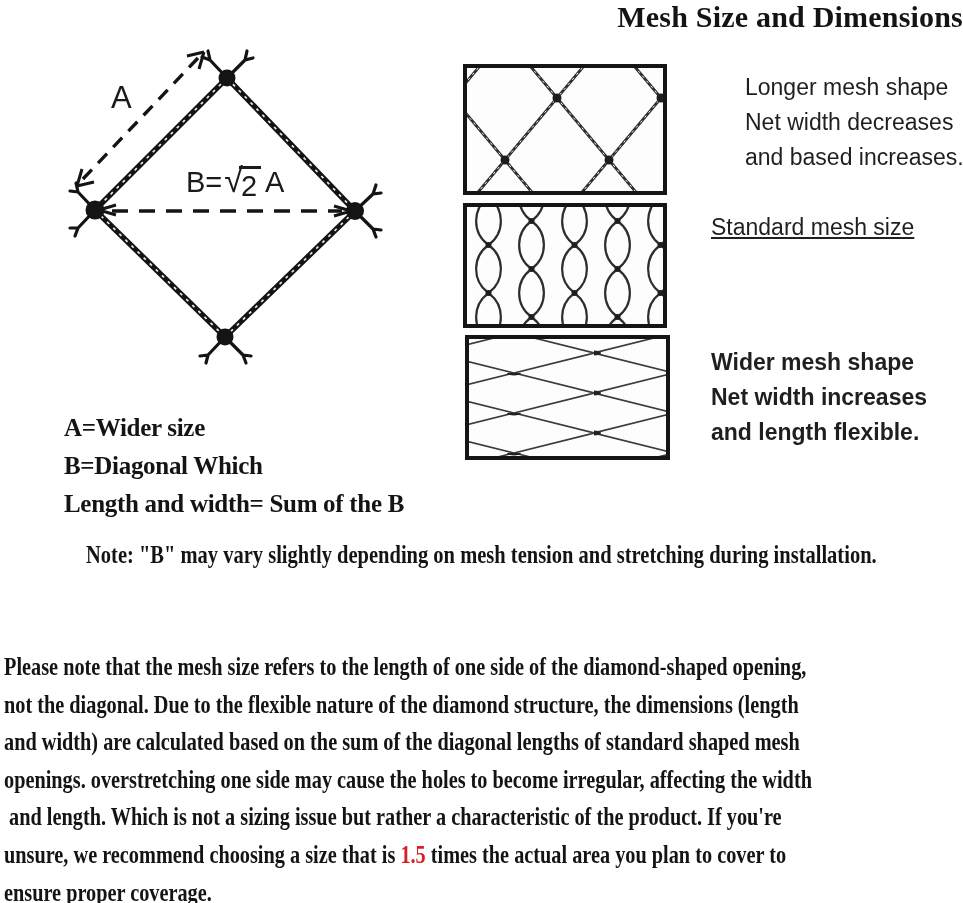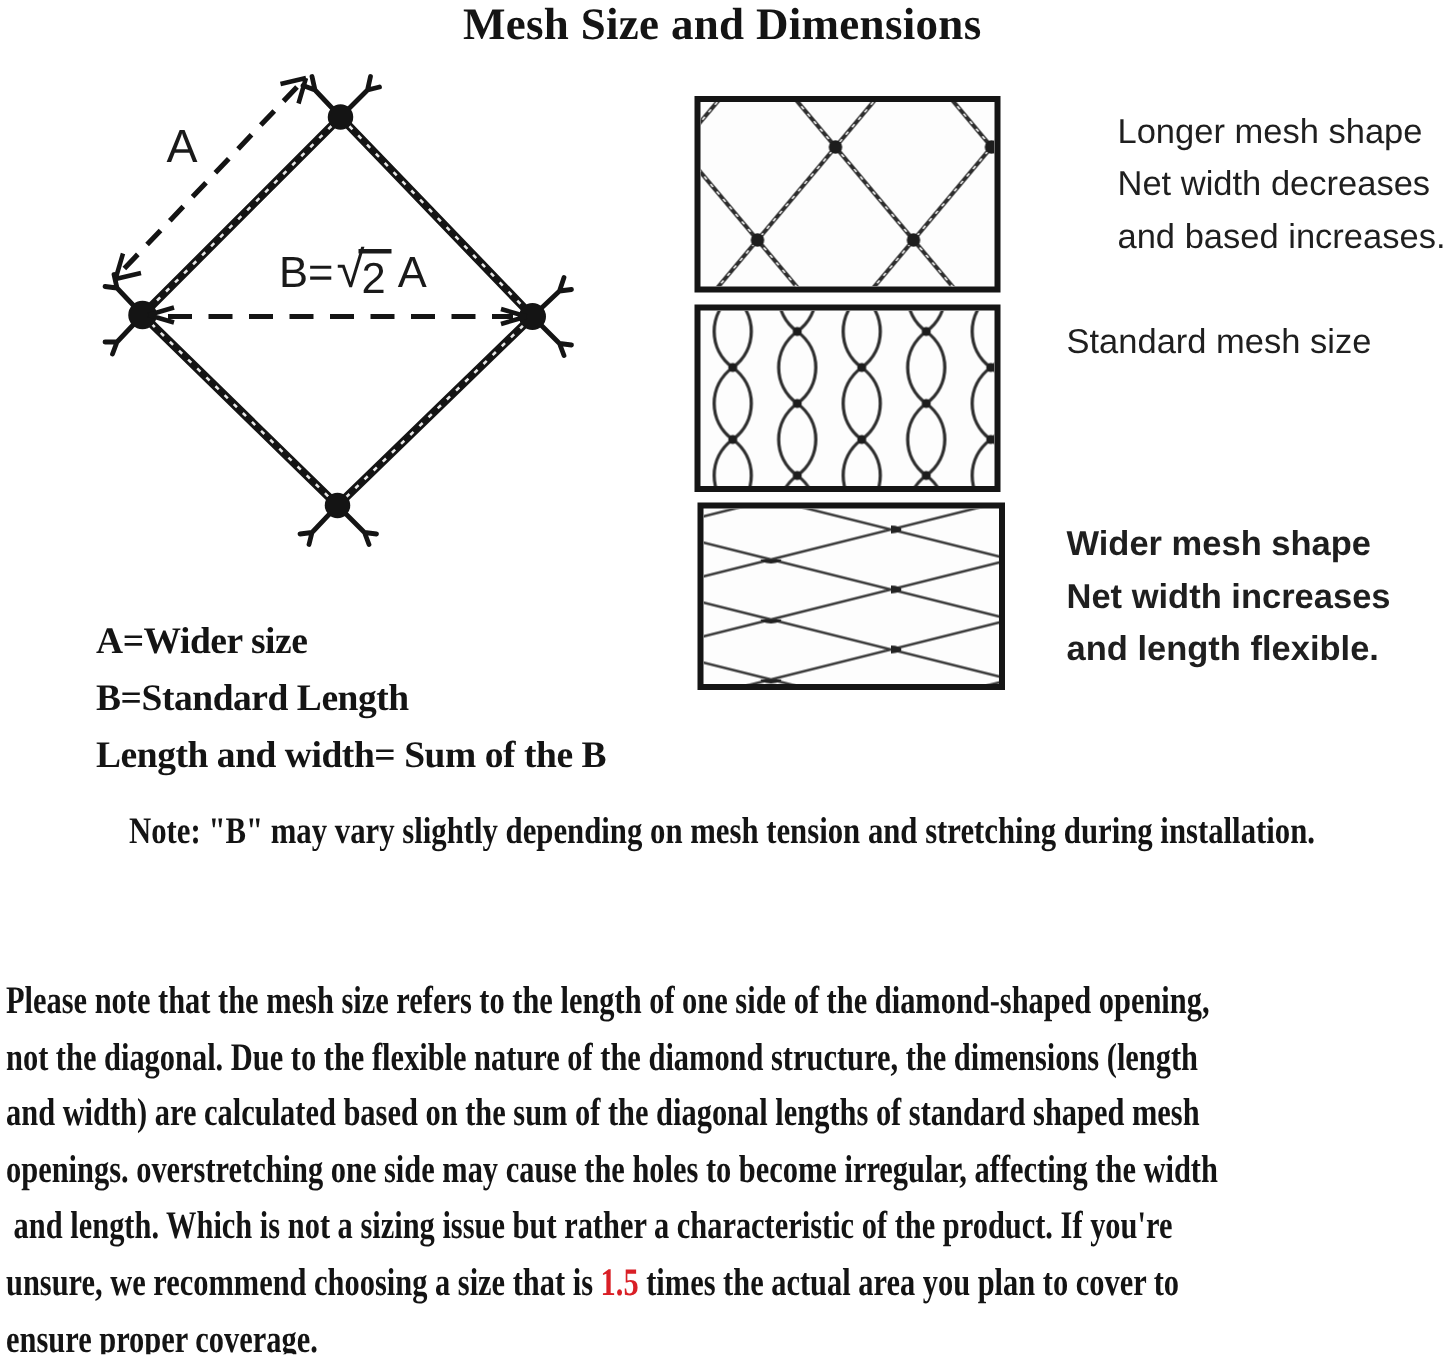--- a/index.html
+++ b/index.html
@@ -1,19 +1,19 @@
 <!DOCTYPE html>
 <html><head>
 <meta charset="utf-8">
 <style>
   html,body{margin:0;padding:0;background:#fff;}
   .page{position:relative;width:963px;height:903px;background:#fff;overflow:hidden;
         font-family:"Liberation Serif",serif;color:#141414;}
 
-  .title{position:absolute;top:0px;left:0;width:963px;text-align:center;
+  .title{position:absolute;top:0px;left:0;width:963px;text-align:right;
          font-size:30px;font-weight:bold;letter-spacing:0.2px;}
 
   
   .diagram-svg{position:absolute;left:28px;top:45px;}
   .side-label{position:absolute;left:111px;top:80px;
               font-family:"Liberation Sans",sans-serif;font-size:31px;color:#1a1a1a;}
   .formula{position:absolute;left:186px;top:166px;
            font-family:"Liberation Sans",sans-serif;font-size:29px;color:#1a1a1a;
            display:flex;align-items:flex-start;}
   .formula .radical{font-size:34px;line-height:29px;margin-left:2px;}
@@ -23,21 +23,21 @@
   
   .mesh-frame{position:absolute;border:4px solid #151515;background:#fdfdfd;}
   .frame-1{left:463px;top:64px;width:196px;height:123px;}
   .frame-2{left:463px;top:203px;width:196px;height:117px;}
   .frame-3{left:465px;top:335px;width:197px;height:117px;}
 
   
   .caption{position:absolute;left:711px;width:250px;
            font-family:"Liberation Sans",sans-serif;font-size:23px;color:#1f1f1f;
            line-height:35px;}
-  .caption-1{top:70px;margin-left:34px;} .caption-2{top:210px;} .caption-3{top:345px;font-weight:bold;}
+  .caption-1{top:70px;margin-left:34px;} .caption-2{top:210px;text-decoration:underline;} .caption-3{top:345px;font-weight:bold;}
 
   
   .legend{position:absolute;left:64px;top:409px;font-weight:bold;font-size:25px;
           line-height:38px;letter-spacing:-0.3px;}
 
   
   .note-wrap{position:absolute;left:0;top:541px;width:1174px;
              transform:scaleX(0.82);transform-origin:left top;}
   .note-wrap .note{width:1174px;text-align:center;font-weight:bold;font-size:25px;
                    white-space:pre;}
@@ -172,21 +172,21 @@
     <div>Standard mesh size</div>
   </div>
   <div class="caption caption-3">
     <div>Wider mesh shape</div>
     <div>Net width increases</div>
     <div>and length flexible.</div>
   </div>
 
   <div class="legend">
     <div>A=Wider size</div>
-    <div>B=Standard Length</div>
+    <div>B=Diagonal Which</div>
     <div>Length and width= Sum of the B</div>
   </div>
 
   <div class="note-wrap">
     <div class="note">Note: "B" may vary slightly depending on mesh tension and stretching during installation.</div>
   </div>
 
   <div class="para-wrap">
     <div class="para-line">Please note that the mesh size refers to the length of one side of the diamond-shaped opening,</div>
     <div class="para-line">not the diagonal. Due to the flexible nature of the diamond structure, the dimensions (length</div>

